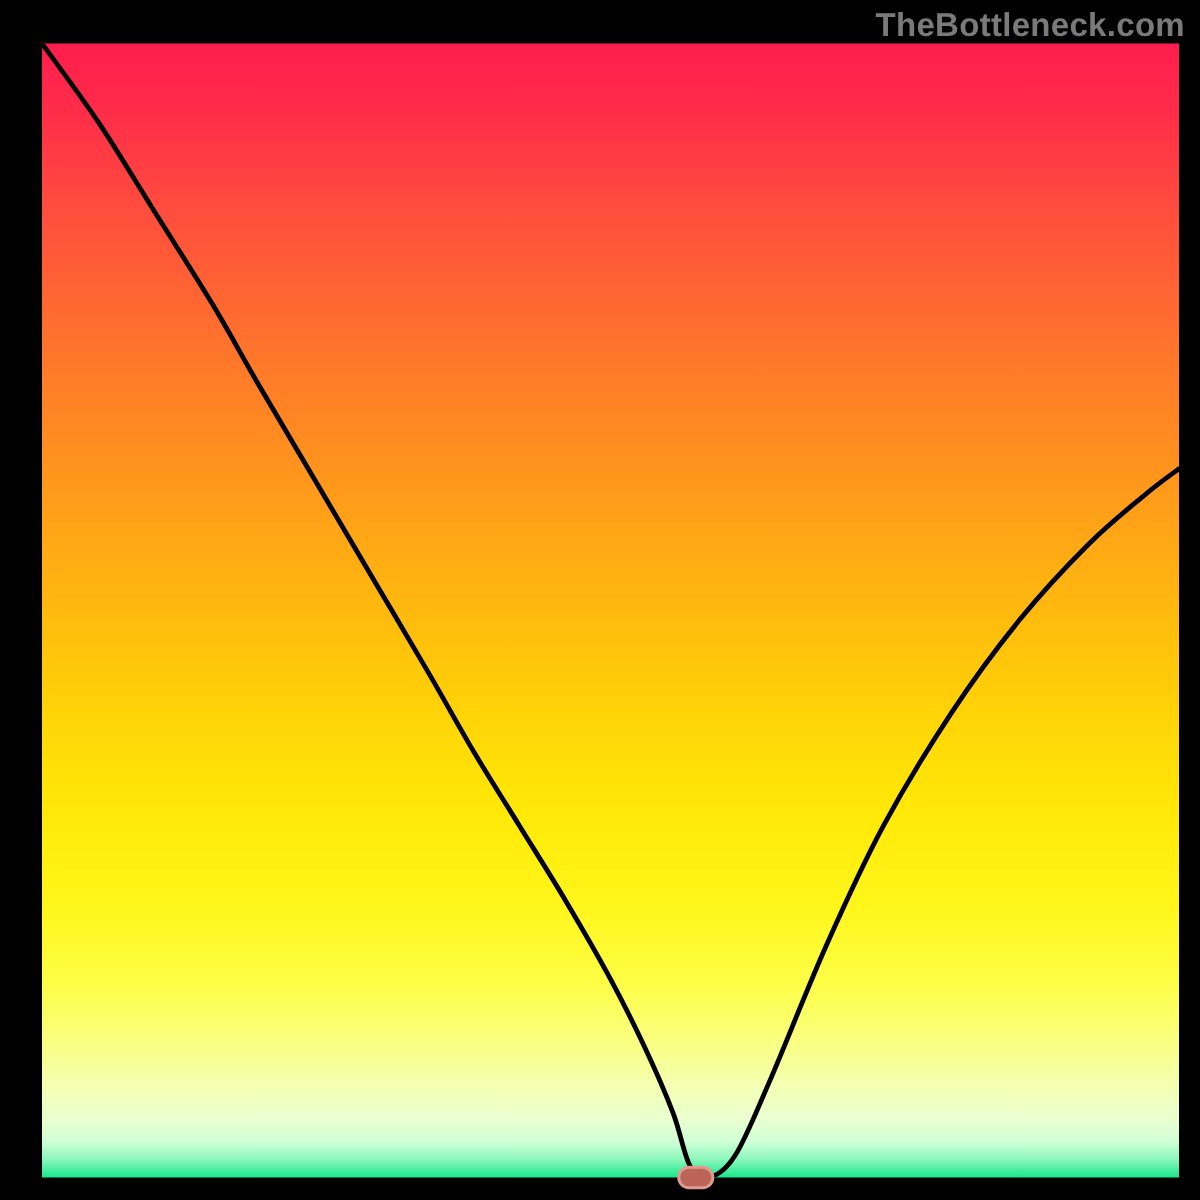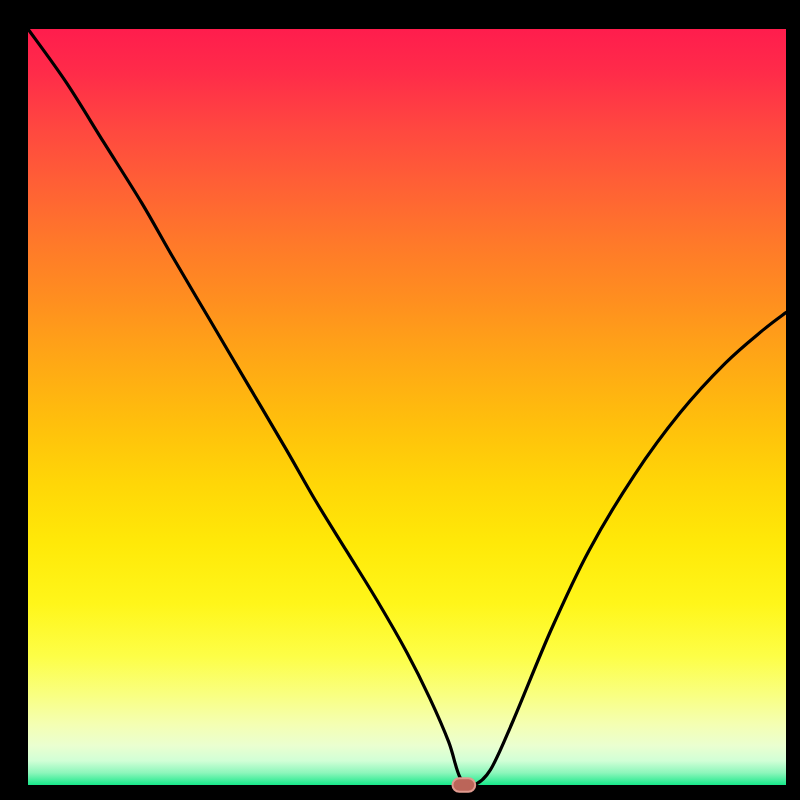--- a/index.html
+++ b/index.html
@@ -32,20 +32,21 @@
     left: 0;
     top: 0;
     width: 800px;
     height: 800px;
   }
 </style>
 </head>
 <body>
 
 <div class="frame">
+  <div class="attribution">TheBottleneck.com</div>
 
   <svg class="plot" viewBox="0 0 800 800">
     <defs>
       <linearGradient id="bg-grad" x1="0" y1="0" x2="0" y2="1">
           <stop offset="0.00%" stop-color="#ff1d4d"></stop>
           <stop offset="6.00%" stop-color="#ff2c49"></stop>
           <stop offset="13.00%" stop-color="#ff4740"></stop>
           <stop offset="20.00%" stop-color="#ff5e36"></stop>
           <stop offset="28.00%" stop-color="#ff782a"></stop>
           <stop offset="36.00%" stop-color="#ff8f1f"></stop>

